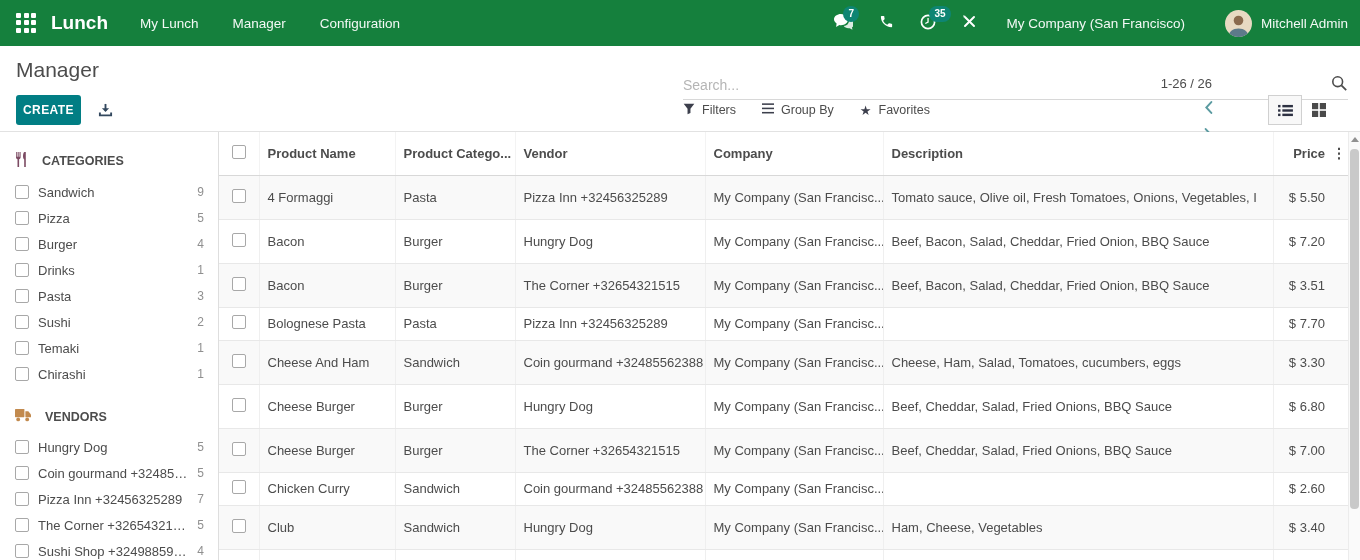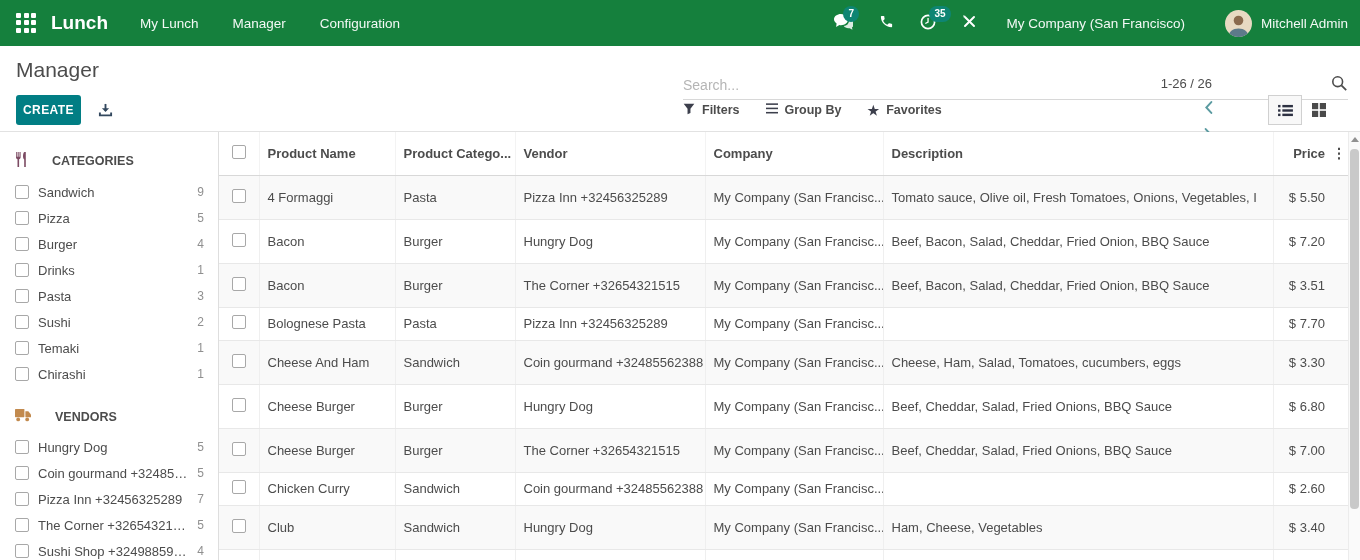--- a/index.html
+++ b/index.html
@@ -30,33 +30,33 @@
     border-bottom:1px solid #d8d8d8; display:flex; align-items:center; }
   .searchbox input { flex:1; border:none; outline:none; font-size:14px; color:#4c4c4c;
     font-family:"Liberation Sans", sans-serif; background:transparent; }
   .searchbox input::placeholder { color:#b5b5b5; }
   .cp-bottom { position:absolute; left:16px; right:12px; top:48px; height:32px; display:flex; align-items:center; }
   .btn-create { background:#017e84; color:#fff; border:none; border-radius:3px; font-size:12px;
     font-weight:bold; letter-spacing:.4px; padding:8px 7px; cursor:pointer;
     font-family:"Liberation Sans", sans-serif; }
   .export-btn { margin-left:17px; cursor:pointer; display:flex; align-items:center; }
   .filter-tools { position:absolute; left:667px; display:flex; gap:26px; align-items:center; }
-  .tool-item { display:flex; align-items:center; gap:7px; color:#4c4c4c; font-weight:bold; font-size:12.5px; cursor:pointer; }
+  .tool-item { display:flex; align-items:center; gap:7px; color:#4c4c4c; font-weight:normal; font-size:12.5px; cursor:pointer; }
   .star-glyph { color:#3c3f4c; font-size:13px; }
   .pager { position:absolute; right:128px; display:flex; align-items:flex-end; gap:6px;flex-direction:column; }
   .pager-text { font-size:13px; color:#4c4c4c; margin-right:8px; }
   .pager-btn { padding:4px 7px; cursor:pointer; display:flex; align-items:center; }
   .switcher { position:absolute; right:12px; display:flex; }
   .sw-btn { width:34px; height:30px; display:flex; align-items:center; justify-content:center; cursor:pointer; }
   .sw-btn.active { border:1px solid #d0d0d0; background:#f8f8f8; }
 
   
   .main { position:relative; display:flex; height:428px; background:#fff; }
   .sidebar { width:219px; flex-shrink:0; border-right:1px solid #dedede; padding-top:12px; overflow:hidden; }
-  .section-title { display:flex; align-items:center; gap:24px; padding:8px 14px 9px 15px;
+  .section-title { display:flex; align-items:center; gap:14px; padding:8px 14px 9px 15px;
     font-size:12.5px; font-weight:bold; color:#4c4c4c; }
   .facet-item { display:flex; align-items:center; gap:9px; padding:5.5px 14px 5.5px 15px;
     color:#4c4c4c; cursor:pointer; white-space:nowrap; }
   .facet-label { overflow:hidden; text-overflow:ellipsis; }
   .facet-count { margin-left:auto; color:#8f8f8f; font-size:12px; }
   .section-vendors { margin-top:14px; }
   .cbx { display:inline-block; width:14px; height:14px; border:1px solid #a8a8a8; border-radius:2px;
     background:#fff; flex-shrink:0; cursor:pointer; }
 
   .view { flex:1; overflow:hidden; }

